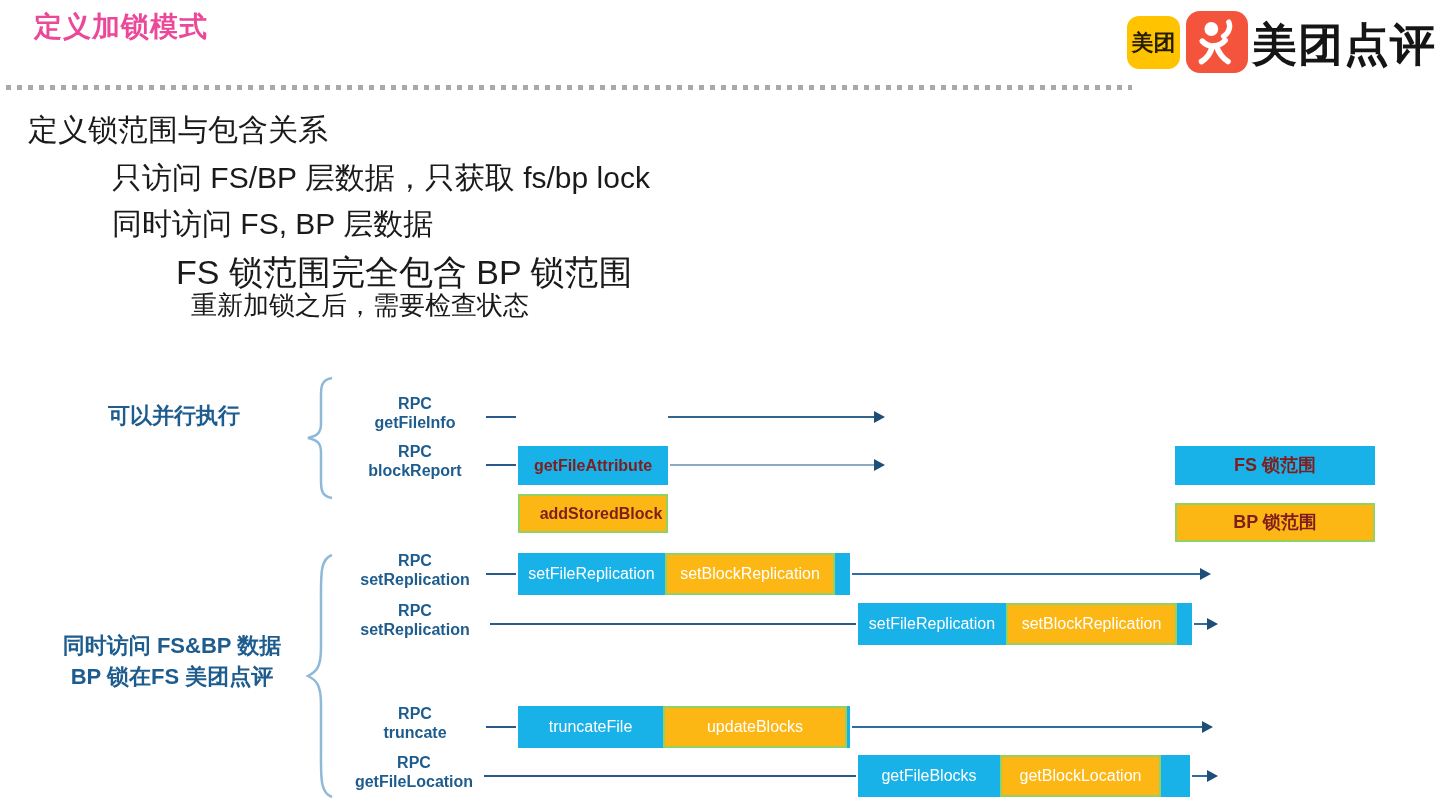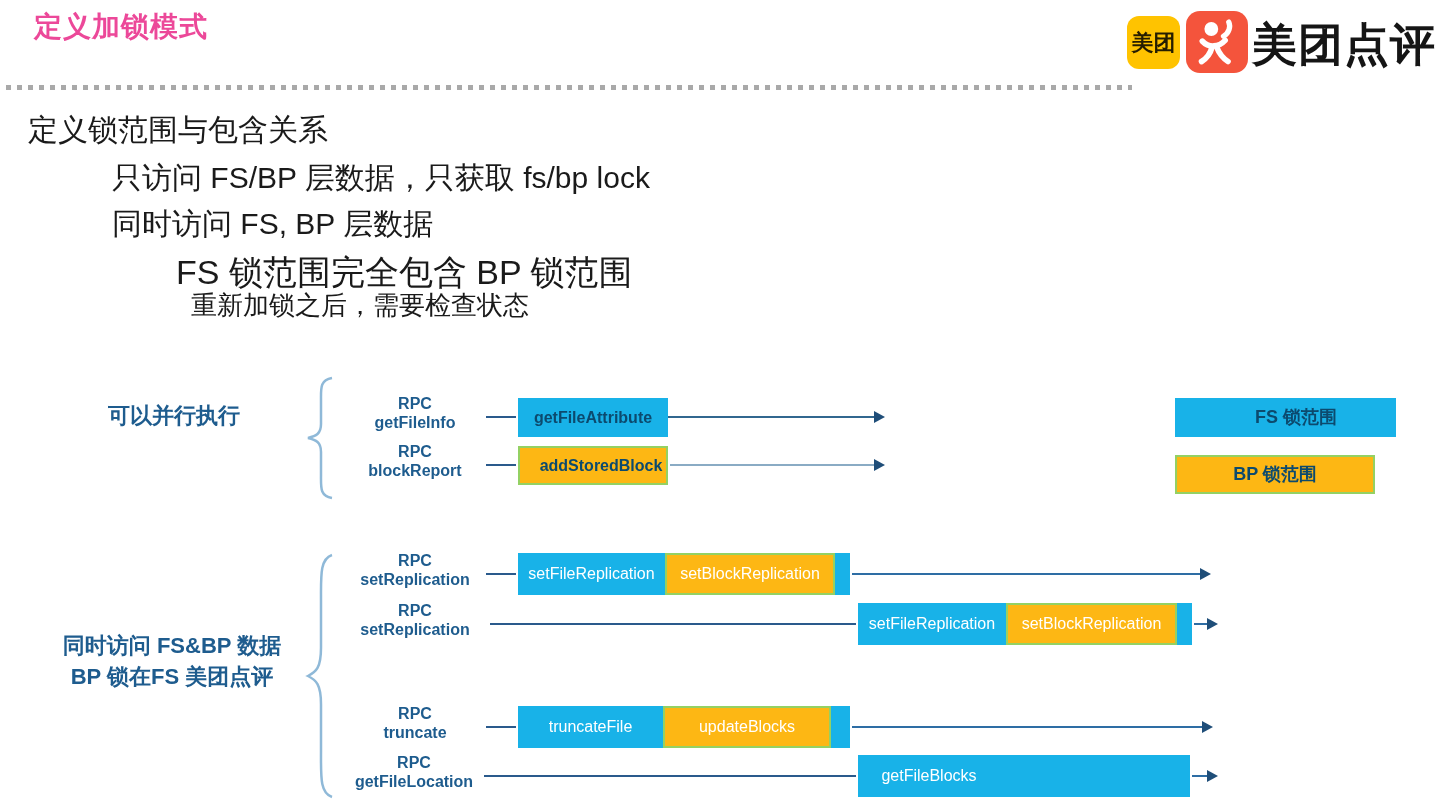--- a/index.html
+++ b/index.html
@@ -33,57 +33,57 @@
   .grp-label{color:var(--label_blue,#1E5C8E);font-weight:800;font-size:22px;line-height:31px;text-align:center;white-space:nowrap;}
   .grp1-label{left:58px;top:400px;width:232px;}
   .grp2-label{left:52px;top:630px;width:240px;}
   .rpc{color:var(--label_blue,#1E5C8E);font-weight:800;font-size:16px;line-height:19px;text-align:center;white-space:nowrap;}
   .conn{position:absolute;height:2px;background:#2a5a8c;}
   .arrow{position:absolute;height:2px;background:#2e6da4;}
   .arrow::after{content:"";position:absolute;right:-11px;top:-5px;width:0;height:0;
     border-left:11px solid var(--arrow_head,#1F4E79);border-top:6px solid transparent;border-bottom:6px solid transparent;}
   .a-light{background:#8aabc4;}
   .a-mid{background:#31678f;}
-  .box{position:absolute;color:#0c4a6e;font-weight:800;font-size:16px;text-align:center;}
+  .box{position:absolute;color:#7f1d1d;font-weight:800;font-size:16px;text-align:center;margin-top:48px;}
   .fs-box{background:var(--fs,#18B2E8);}
   .bp-box{background:var(--bp,#FDB714);border:2px solid var(--bp_border,#94D163);box-sizing:border-box;}
   .brace{position:absolute;}
   .brace path{stroke:#8FB9D8;stroke-width:2.5;fill:none;vector-effect:non-scaling-stroke;}
 
   
   .rpc-g1r1{left:350px;top:394px;width:130px;}
   .rpc-g1r2{left:350px;top:442px;width:130px;}
   .cn-g1r1{left:486px;top:416px;width:30px;}
   .cn-g1r2{left:486px;top:464px;width:30px;}
   .bx-g1r1{left:518px;top:398px;width:150px;height:39px;line-height:39px;}
   .bx-g1r2{left:518px;top:446px;width:150px;height:39px;line-height:35px;padding-left:16px;}
   .ar-g1r1{left:668px;top:416px;width:206px;}
   .ar-g1r2{left:670px;top:464px;width:204px;}
-  .leg-fs{left:1175px;top:398px;width:200px;height:39px;line-height:39px;font-size:18px;padding-left:21px;}
+  .leg-fs{left:1175px;top:398px;width:200px;height:39px;line-height:39px;font-size:18px;}
   .leg-bp{left:1175px;top:455px;width:200px;height:39px;line-height:35px;font-size:18px;}
 
   
   .combo{position:absolute;height:42px;background:var(--fs,#18B2E8);}
   .combo .seg{position:absolute;top:0;height:42px;color:#fff;font-weight:400;font-size:16px;text-align:center;line-height:42px;}
   .combo .seg.bp-seg{background:var(--bp,#FDB714);border:2px solid var(--bp_border,#94D163);box-sizing:border-box;line-height:38px;}
 
   .rpc-g2r1{left:350px;top:551px;width:130px;}
   .rpc-g2r2{left:350px;top:601px;width:130px;}
   .rpc-g2r3{left:350px;top:704px;width:130px;}
   .rpc-g2r4{left:346px;top:753px;width:136px;}
   .cn-g2r1{left:486px;top:573px;width:30px;}
   .cn-g2r2{left:490px;top:623px;width:366px;}
   .cn-g2r3{left:486px;top:726px;width:30px;}
   .cn-g2r4{left:484px;top:775px;width:372px;}
   .cb-g2r1{left:518px;top:553px;width:332px;}
   .cb-g2r1 .fs-seg{left:0;width:147px;}  .cb-g2r1 .bp-seg{left:147px;width:170px;}
   .cb-g2r2{left:858px;top:603px;width:334px;}
   .cb-g2r2 .fs-seg{left:0;width:148px;}  .cb-g2r2 .bp-seg{left:148px;width:171px;}
   .cb-g2r3{left:518px;top:706px;width:332px;}
-  .cb-g2r3 .fs-seg{left:0;width:145px;}  .cb-g2r3 .bp-seg{left:145px;width:168px;}
+  .cb-g2r3 .fs-seg{left:0;width:145px;}  .cb-g2r3 .bp-seg{left:145px;width:184px;}
   .cb-g2r4{left:858px;top:755px;width:332px;}
   .cb-g2r4 .fs-seg{left:0;width:142px;}  .cb-g2r4 .bp-seg{left:142px;width:161px;}
   .ar-g2r1{left:852px;top:573px;width:348px;}
   .ar-g2r2{left:1194px;top:623px;width:13px;}
   .ar-g2r3{left:852px;top:726px;width:350px;}
   .ar-g2r4{left:1192px;top:775px;width:15px;}
 
   .br1{left:300px;top:376px;width:36px;height:124px;}
   .br2{left:300px;top:551px;width:36px;height:250px;}
 </style>
@@ -182,16 +182,17 @@
   </div>
   <div class="arrow ar-g2r3"></div>
 
   <div class="abs rpc rpc-g2r4">
     <div>RPC</div>
     <div>getFileLocation</div>
   </div>
   <div class="conn cn-g2r4"></div>
   <div class="combo cb-g2r4">
     <div class="seg fs-seg">getFileBlocks</div>
+    <div class="seg bp-seg">getBlockLocation</div>
   </div>
   <div class="arrow ar-g2r4"></div>
 
 </div>
 
 </body></html>

